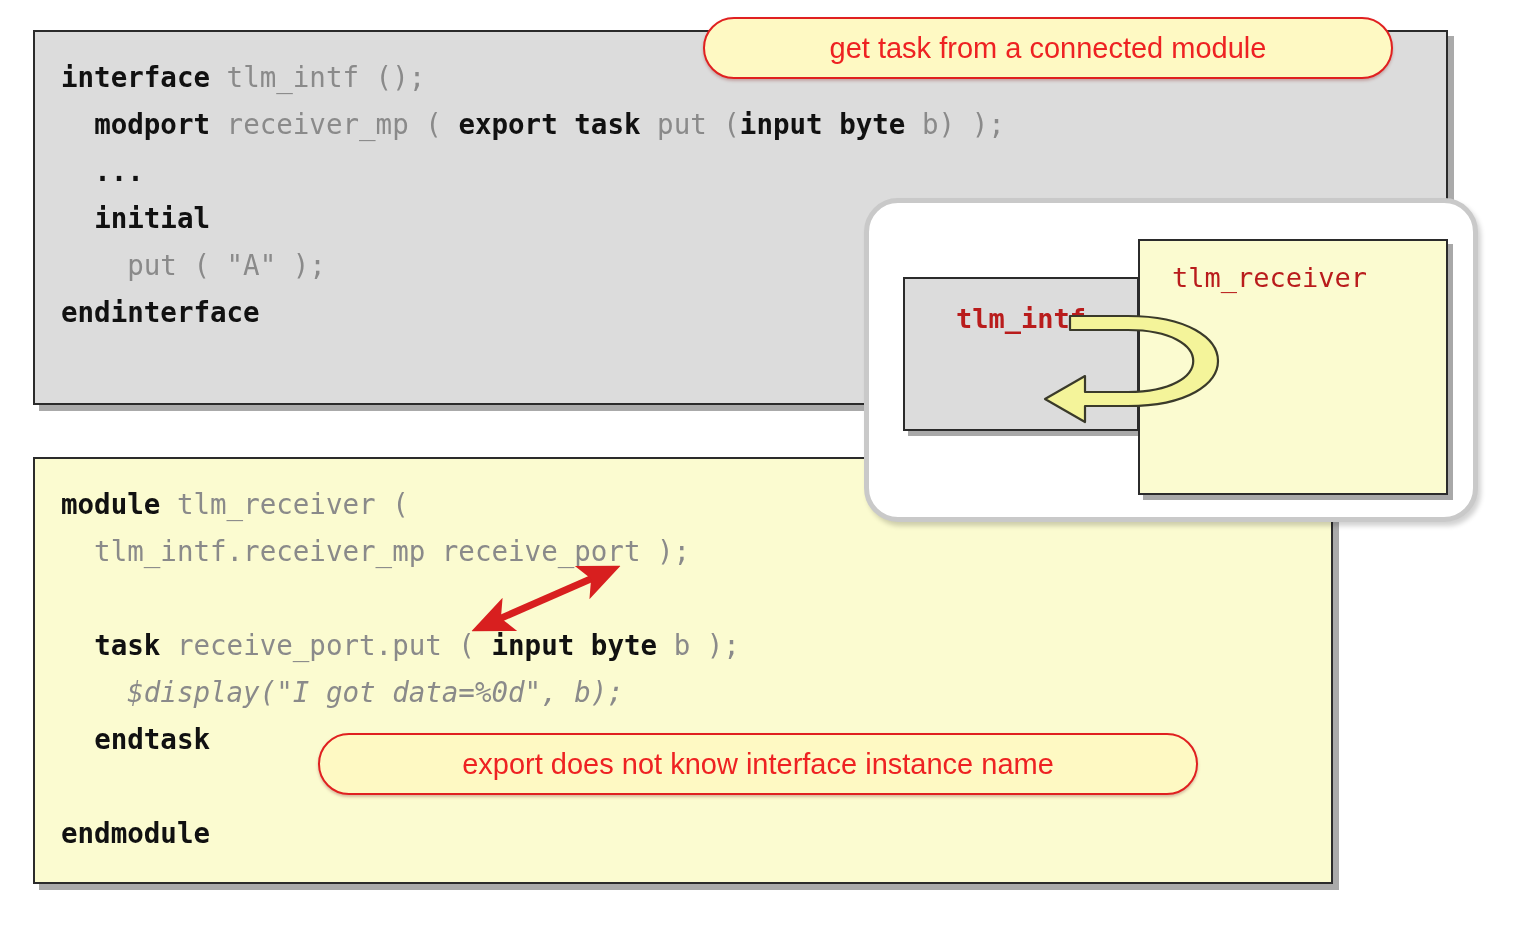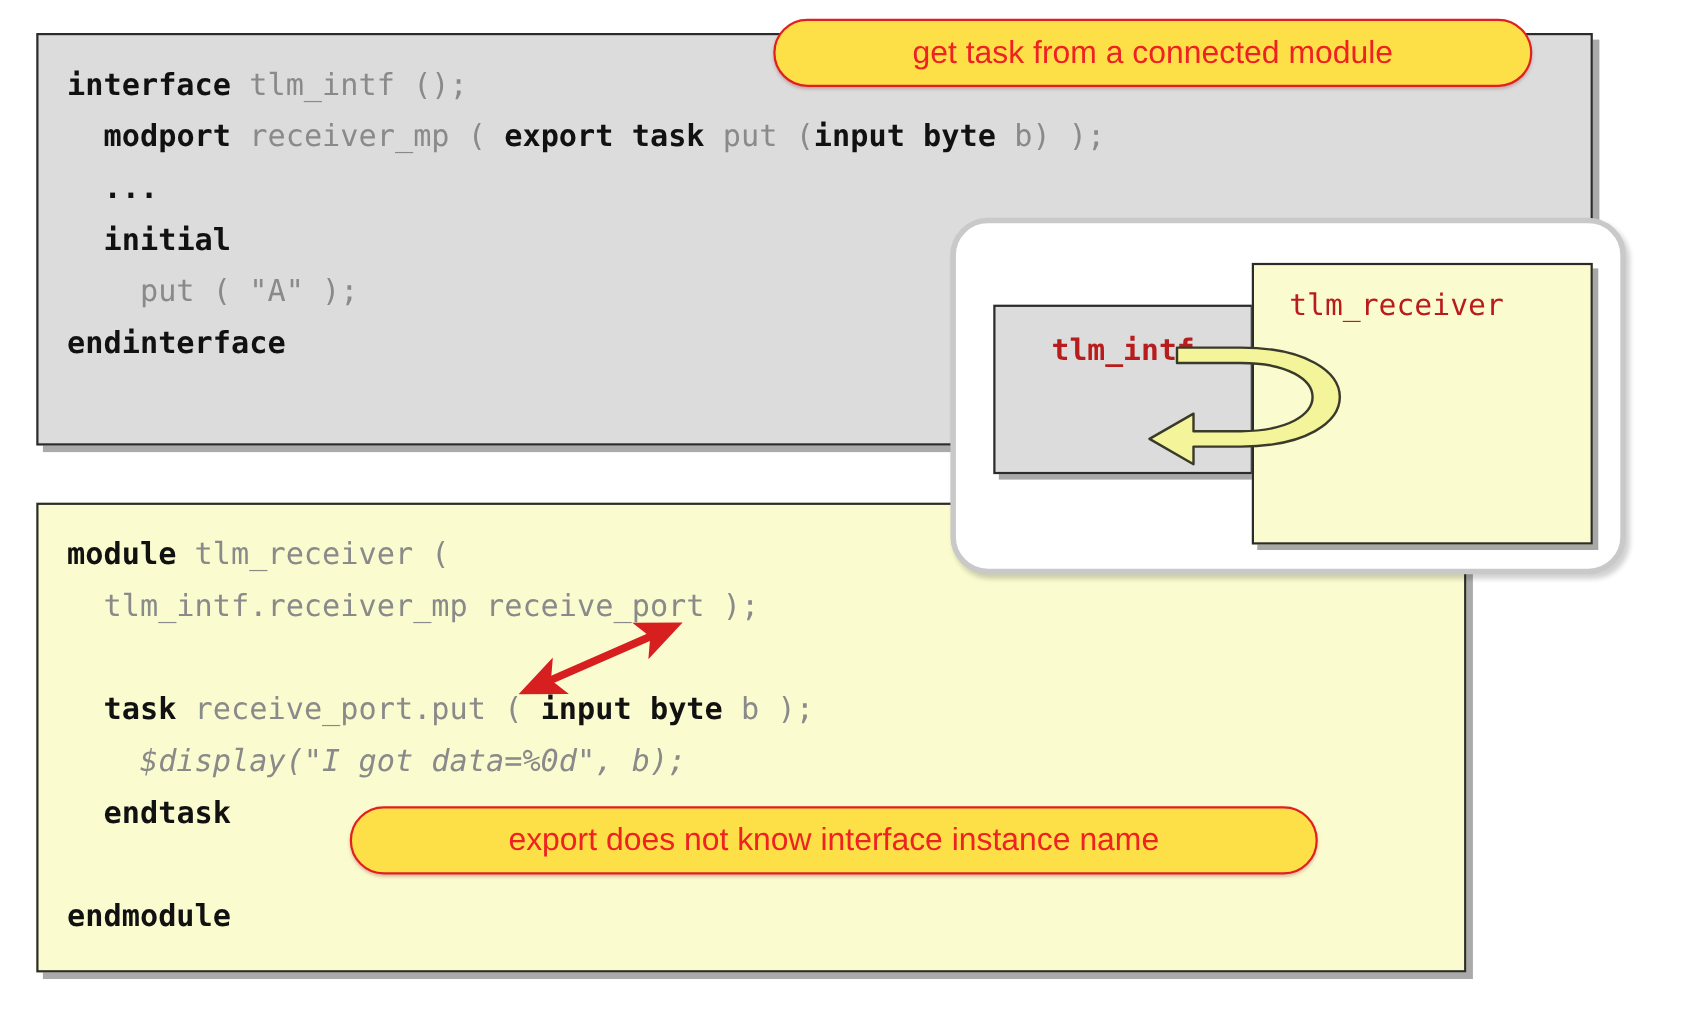--- a/index.html
+++ b/index.html
@@ -43,21 +43,21 @@
   #block-module {
     left: 33px; top: 457px;
     width: 1300px; height: 427px;
     background: #fbfbd0;
     padding: 22px 0 0 26px;
   }
 
   
   .callout {
     position: absolute;
-    background: #fde047;
+    background: #fef9c3;
     border: 2.5px solid #e02020;
     border-radius: 999px;
     color: #ee2222;
     font-family: "Liberation Sans", sans-serif;
     font-size: 29px;
     font-weight: normal;
     display: flex;
     align-items: center;
     justify-content: center;
     white-space: nowrap;

